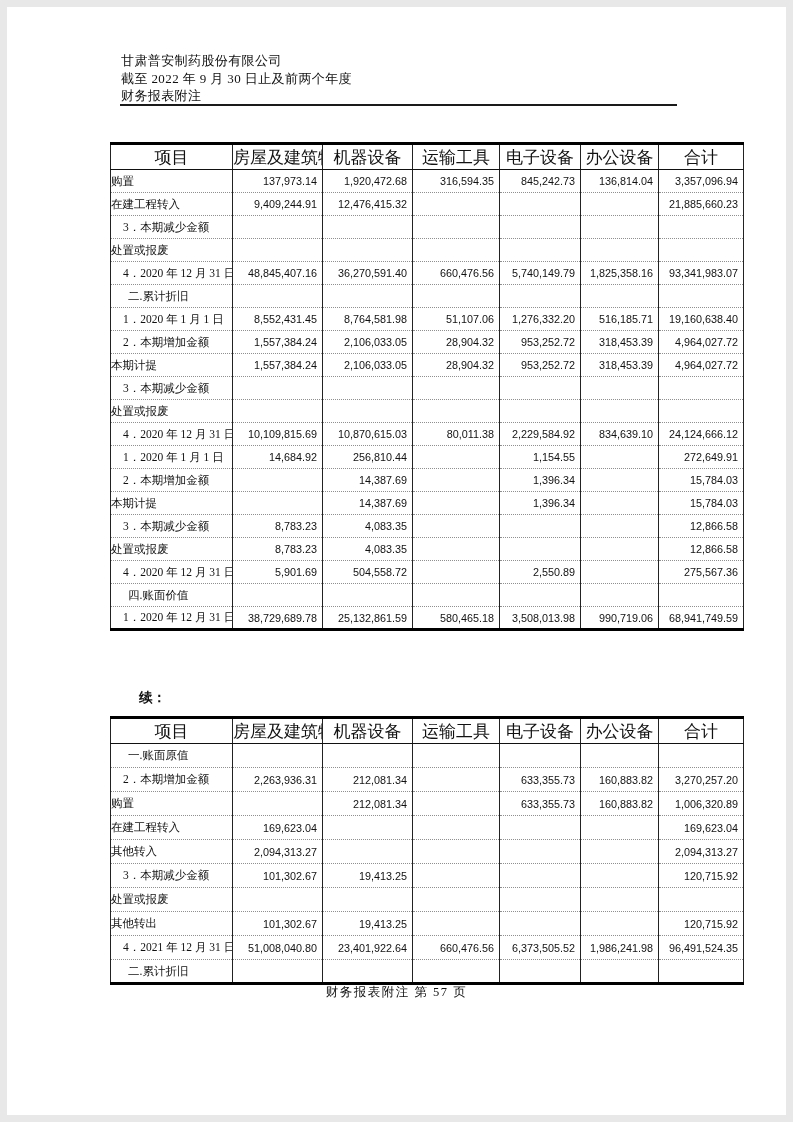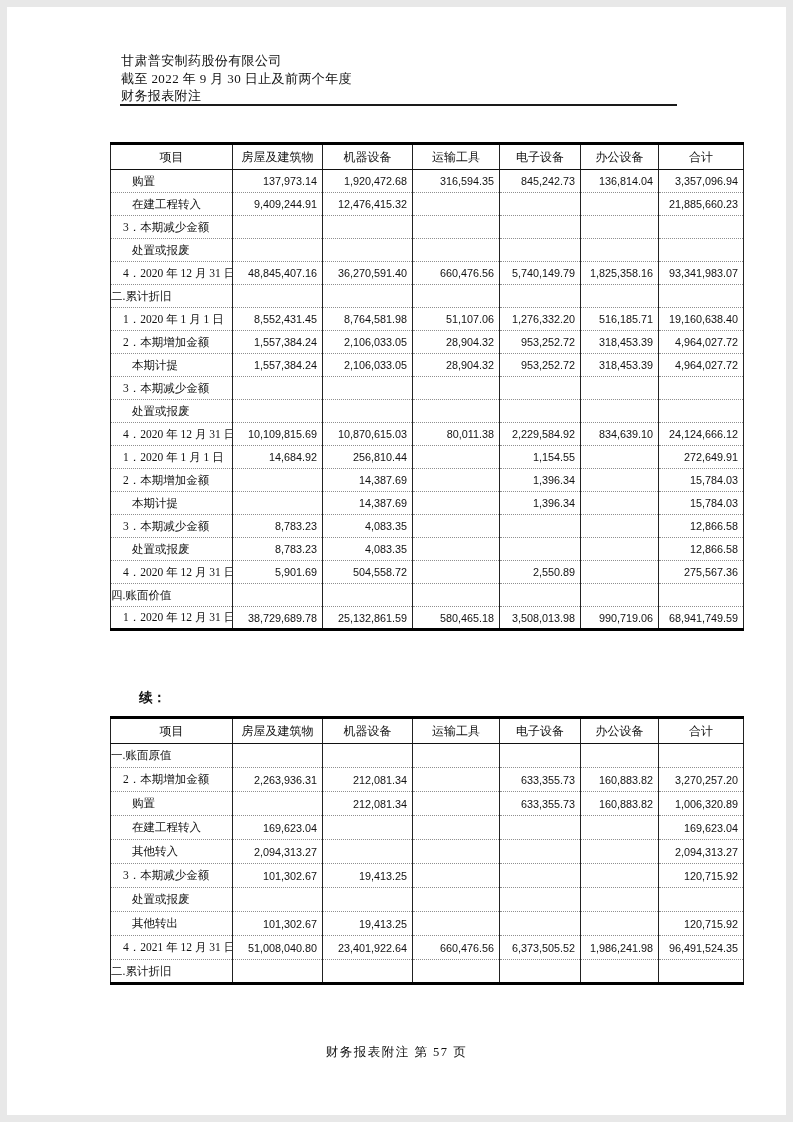--- a/index.html
+++ b/index.html
@@ -13,36 +13,36 @@
   .tbl{position:absolute;left:110px;width:633px;}
   .t1{top:142px;}
   .t2{top:716px;}
   table{
     border-collapse:collapse;table-layout:fixed;width:633px;
     border-top:3px solid #000;border-bottom:3px solid #000;
     border-left:1px solid #222;border-right:1px solid #222;
   }
   th,td{overflow:hidden;white-space:nowrap;box-sizing:border-box;padding:0;}
   th{
-    font-weight:normal;font-size:12px;text-align:center;height:26px;
+    font-weight:normal;font-size:17px;text-align:center;height:26px;
     border-left:1px solid #222;border-bottom:1.5px solid #111;
   }
   td{border-left:1px solid #222;border-top:1px dotted #8f8f8f;font-size:11.5px;}
   .t1 tbody tr{height:23px;}
   .t2 tbody tr{height:24px;}
   td.lbl{text-align:left;}
-  td.lbl.section{padding-left:0;}
+  td.lbl.section{padding-left:17px;}
   td.lbl.numbered{padding-left:12px;}
-  td.lbl.sub{padding-left:21px;}
+  td.lbl.sub{}
   td.val{
     text-align:right;padding-right:5px;
     font-family:"Liberation Sans","DejaVu Sans",sans-serif;font-size:10.8px;
   }
   .continued{position:absolute;left:139px;top:689px;font-size:13.5px;font-weight:bold;}
-  .page-footer{position:absolute;left:0;top:1044px;width:793px;text-align:center;font-size:12.5px;letter-spacing:1.5px;}
+  .page-footer{position:absolute;left:0;top:984px;width:793px;text-align:center;font-size:12.5px;letter-spacing:1.5px;}
 </style>
 </head>
 <body>
 
 <div class="scan-edge"></div>
 
 <div class="doc-header">
   <div>甘肃普安制药股份有限公司</div>
   <div>截至 2022 年 9 月 30 日止及前两个年度</div>
   <div>财务报表附注</div>

